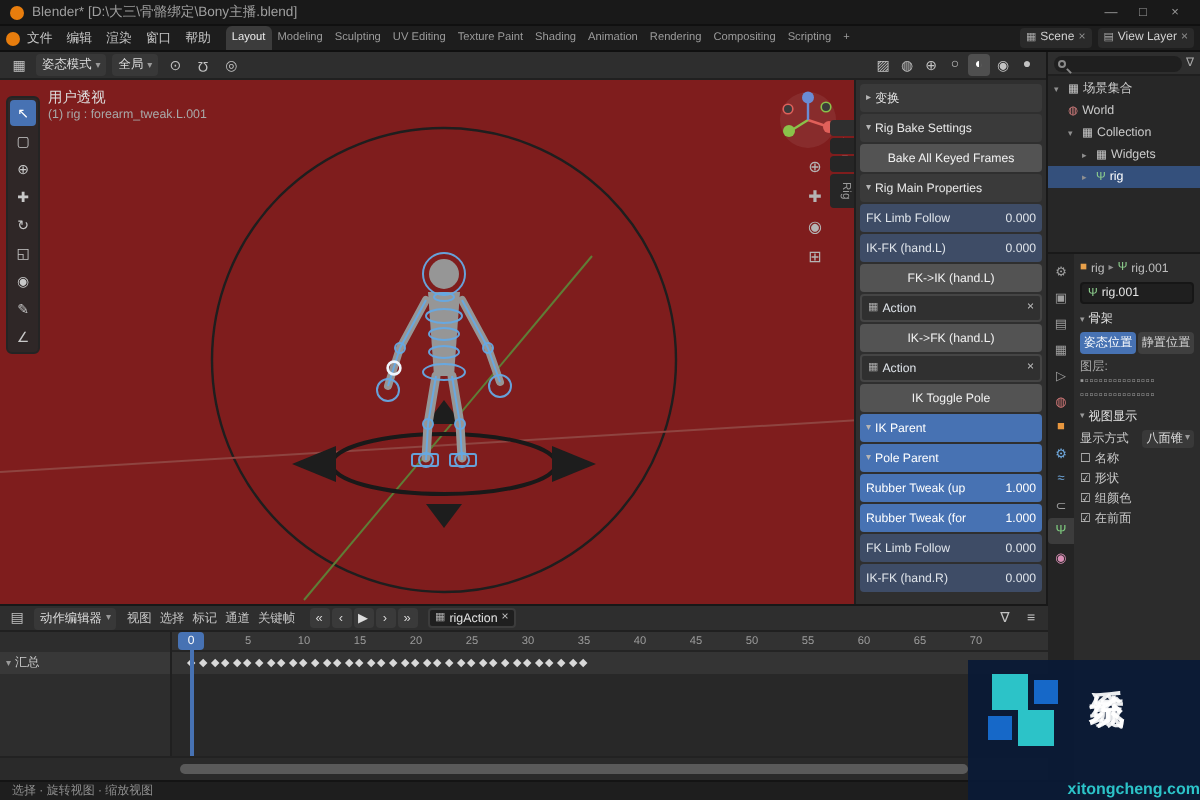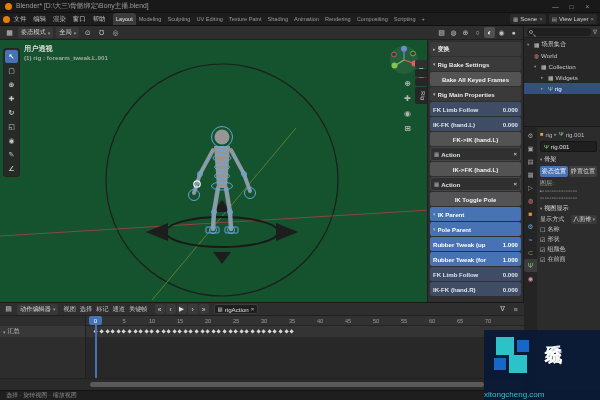--- a/index.html
+++ b/index.html
@@ -35,21 +35,21 @@
   .vp-header{height:14px;background:#2e2e2e;border-bottom:1px solid #202020;display:flex;
              align-items:center;gap:3px;padding:0 4px;}
   .hdr-chip{display:flex;align-items:center;gap:2px;background:#383838;padding:0 3px;height:11px;
             border-radius:2px;font-size:6.2px;color:#dddddd;white-space:nowrap;}
   .hdr-icon{min-width:11px;height:11px;display:flex;align-items:center;justify-content:center;
             font-size:7px;color:#c2c2c2;border-radius:2px;}
   .hdr-right{margin-left:auto;display:flex;gap:1px;align-items:center;}
   .hdr-icon.active{background:#4f4f4f;color:#fff;}
   .arr{font-size:5px;color:#9a9a9a;}
 
-  .vp-content{position:absolute;top:14px;left:0;right:0;bottom:0;background:#14532d;overflow:hidden;font-weight:bold;}
+  .vp-content{position:absolute;top:14px;left:0;right:0;bottom:0;background:#7f1d1d;overflow:hidden;}
   .scene{position:absolute;left:0;top:0;width:524px;height:262px;}
 
   .vp-overlay{position:absolute;left:24px;top:4px;line-height:1.4;pointer-events:none;}
   .vp-overlay .l1{font-size:7.2px;color:#dcdcdc;}
   .vp-overlay .l2{font-size:6.2px;color:#a8a8a8;}
 
   .toolbar{position:absolute;left:3px;top:8px;width:17px;display:flex;flex-direction:column;gap:1px;
            background:rgba(40,40,40,.92);padding:1px;border-radius:3px;border:1px solid #242424;}
   .tool{height:13px;display:flex;align-items:center;justify-content:center;font-size:7px;
         color:#c8c8c8;border-radius:2px;}
@@ -159,22 +159,22 @@
 
   
   .watermark{position:absolute;right:0;bottom:0;width:116px;height:70px;background:rgba(10,26,54,.93);z-index:50;}
   .wm-sq{position:absolute;}
   .sq-teal1{left:12px;top:7px;width:18px;height:18px;background:var(--teal);}
   .sq-blue1{left:33px;top:10px;width:12px;height:12px;background:var(--wmblue);}
   .sq-blue2{left:10px;top:28px;width:12px;height:12px;background:var(--wmblue);}
   .sq-teal2{left:25px;top:25px;width:18px;height:18px;background:var(--teal);}
   .wm-brand{position:absolute;left:58px;top:1px;writing-mode:vertical-rl;font-size:17px;font-weight:bold;
             color:rgba(255,255,255,.92);letter-spacing:1px;}
-  .wm-url{position:absolute;left:0;right:0;bottom:1px;text-align:left;font-size:8px;
-          color:var(--teal);font-weight:normal;}
+  .wm-url{position:absolute;left:0;right:0;bottom:1px;text-align:right;font-size:8px;
+          color:var(--teal);font-weight:bold;}
 </style>
 </head>
 <body>
 
 <div class="app">
 
   <div class="titlebar">
     <span class="blogo"></span>
     <span class="title">Blender* [D:\大三\骨骼绑定\Bony主播.blend]</span>
     <div class="winbtns">

